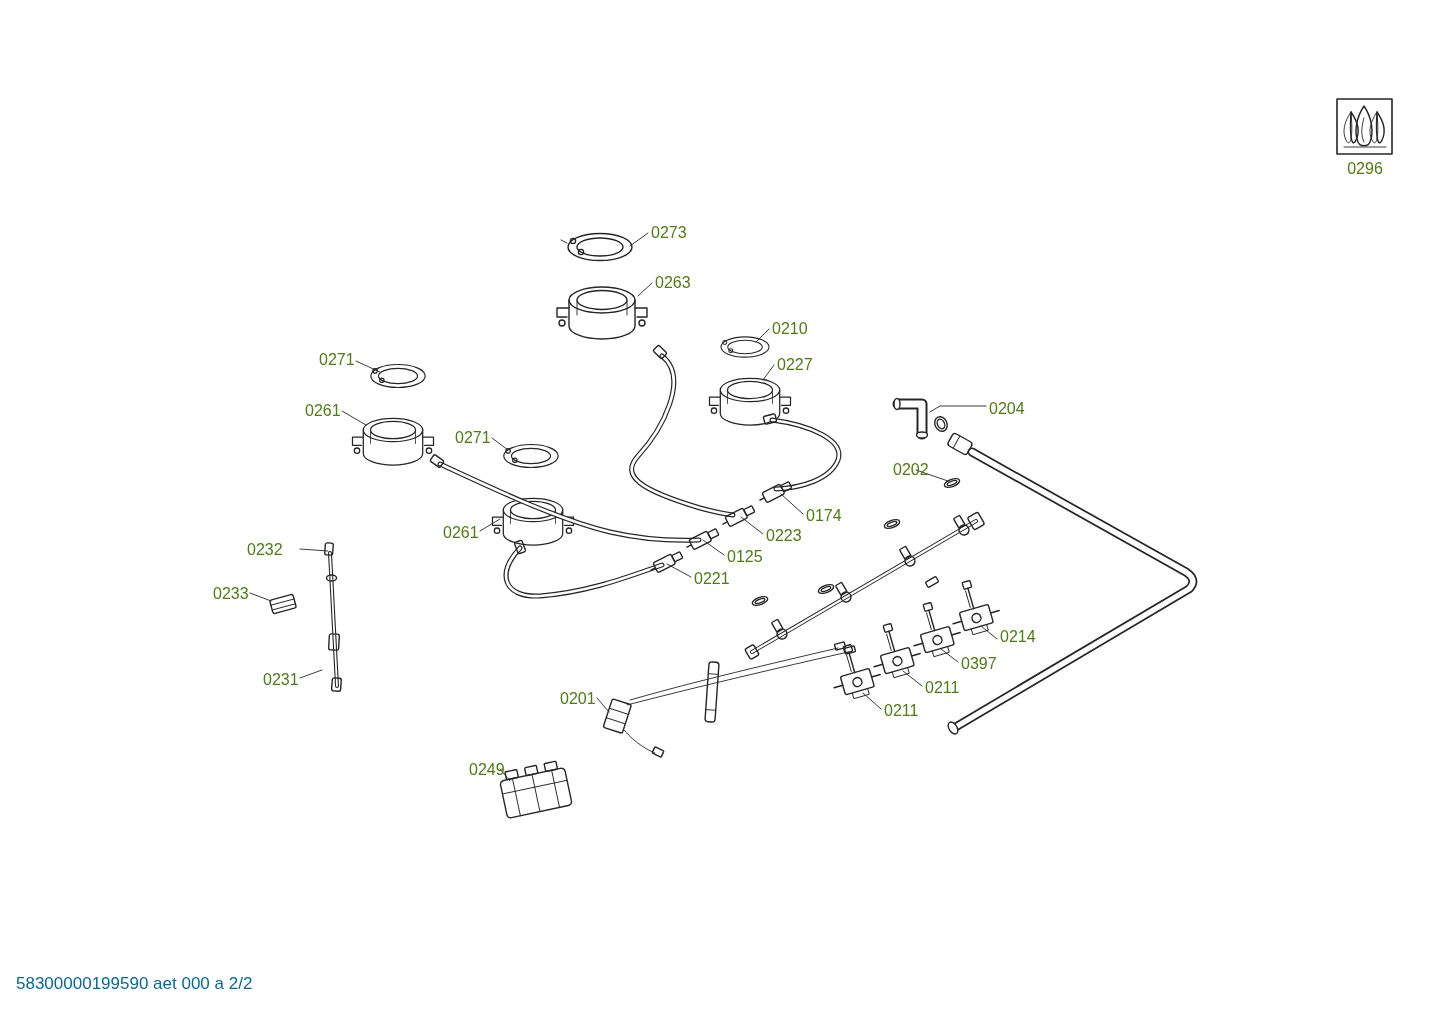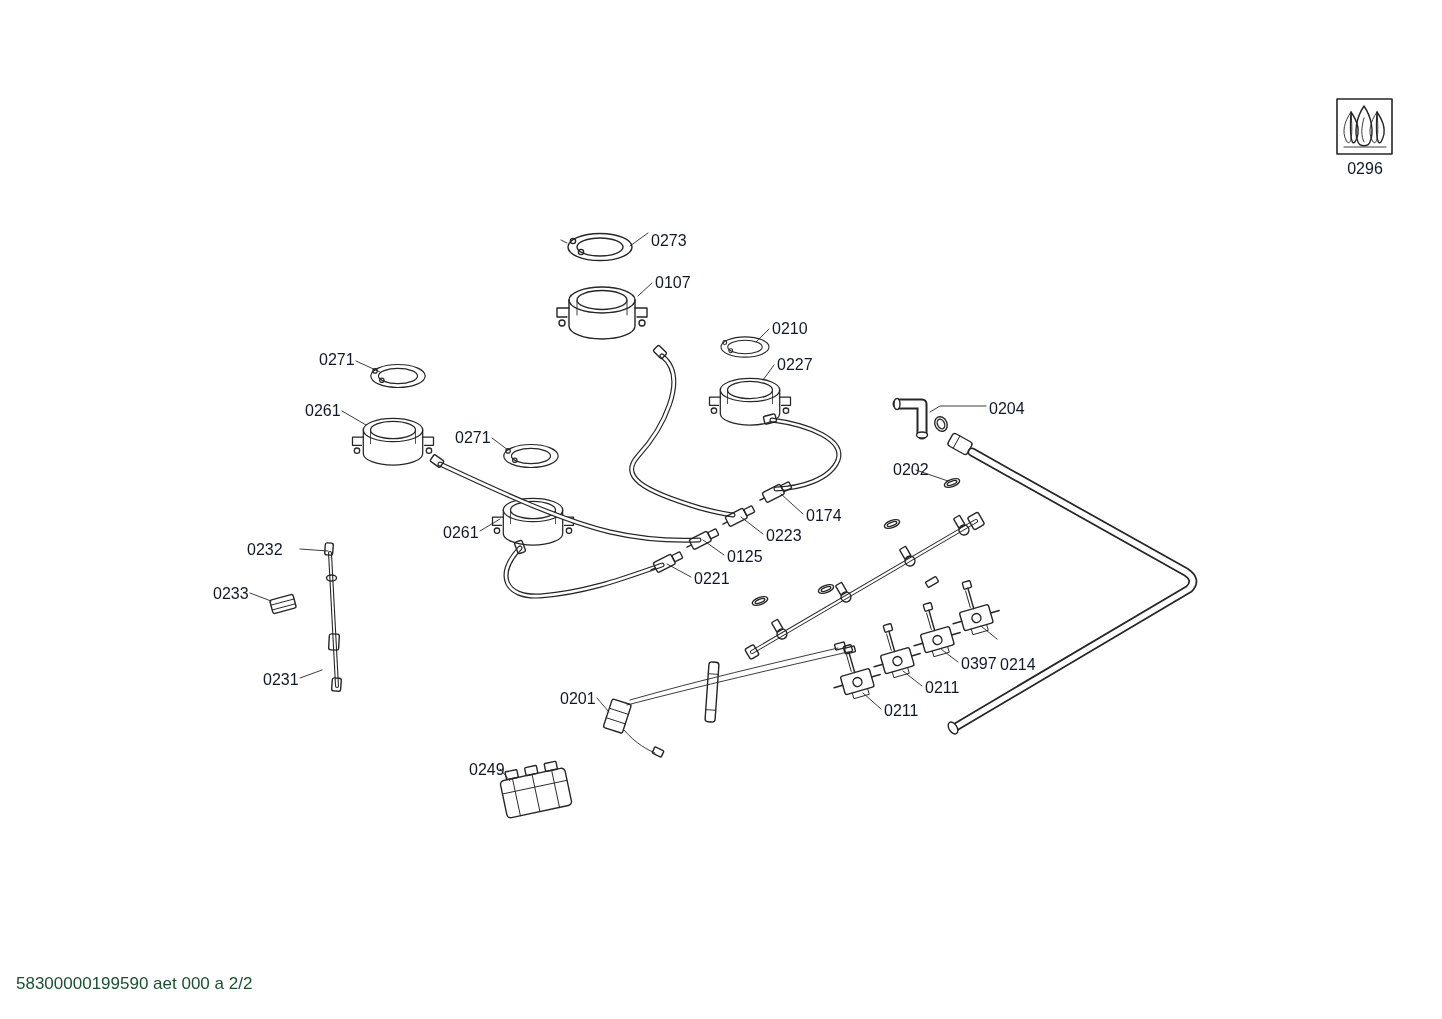--- a/index.html
+++ b/index.html
@@ -2,23 +2,23 @@
 <html><head>
 <meta charset="utf-8">
 <style>
   html,body{margin:0;padding:0;}
   body{
     width:1442px;height:1019px;background:#ffffff;position:relative;overflow:hidden;
     font-family:"Liberation Sans", sans-serif;color:#1a1a1a;
   }
   .canvas{position:absolute;inset:0;}
   svg{position:absolute;left:0;top:0;}
-  .label{position:absolute;font-size:16px;line-height:18px;white-space:nowrap;color:#0f172a;}
+  .label{position:absolute;font-size:16px;line-height:18px;white-space:nowrap;color:#4d7c0f;}
   .legend-label{width:56px;text-align:center;}
-  .footer{position:absolute;left:16px;top:974px;font-size:17px;color:#14532d;}
+  .footer{position:absolute;left:16px;top:974px;font-size:17px;color:#0369a1;}
   
   .art{stroke:#262626;fill:none;stroke-width:1.4;stroke-linecap:round;stroke-linejoin:round;}
   .thin{stroke-width:0.9;}
   .w{stroke:#ffffff;}
   .t5{stroke-width:5;} .t26{stroke-width:2.6;}
   .t4{stroke-width:4;} .t2{stroke-width:2.2;}
   .p9{stroke-width:9;} .p55{stroke-width:5.5;}
   .cap{fill:#ffffff;}
 </style>
 </head>
@@ -299,38 +299,38 @@
       <path d="M1351,112 C1358,122 1360,132 1356,140 C1354,145 1349,147 1351,112"></path>
       <path d="M1364,106 C1356,118 1354,132 1358,142 C1360,147 1368,147 1370,142 C1374,132 1372,118 1364,106 Z"></path>
       <path d="M1364,118 C1361,128 1361,136 1364,142" class="thin"></path>
       <path d="M1377,112 C1370,122 1368,132 1372,140 C1374,145 1380,147 1377,112 Z" class="thin"></path>
       <path d="M1377,112 C1384,122 1386,132 1382,140 C1380,145 1375,147 1377,112"></path>
       <path d="M1344,147 H1386" class="thin"></path>
     </g>
   </g>
 </svg>
 
-<div class="label" style="left:651px;top:232px">0273</div>
-<div class="label" style="left:655px;top:274px">0107</div>
+<div class="label" style="left:651px;top:224px">0273</div>
+<div class="label" style="left:655px;top:274px">0263</div>
 <div class="label" style="left:772px;top:320px">0210</div>
 <div class="label" style="left:777px;top:356px">0227</div>
 <div class="label" style="left:319px;top:351px">0271</div>
 <div class="label" style="left:305px;top:402px">0261</div>
 <div class="label" style="left:455px;top:429px">0271</div>
 <div class="label" style="left:443px;top:524px">0261</div>
 <div class="label" style="left:247px;top:541px">0232</div>
 <div class="label" style="left:213px;top:585px">0233</div>
 <div class="label" style="left:263px;top:671px">0231</div>
 <div class="label" style="left:694px;top:570px">0221</div>
 <div class="label" style="left:727px;top:548px">0125</div>
 <div class="label" style="left:766px;top:527px">0223</div>
 <div class="label" style="left:806px;top:507px">0174</div>
 <div class="label" style="left:893px;top:461px">0202</div>
 <div class="label" style="left:989px;top:400px">0204</div>
-<div class="label" style="left:1000px;top:656px">0214</div>
+<div class="label" style="left:1000px;top:628px">0214</div>
 <div class="label" style="left:961px;top:655px">0397</div>
 <div class="label" style="left:925px;top:679px">0211</div>
 <div class="label" style="left:884px;top:702px">0211</div>
 <div class="label" style="left:560px;top:690px">0201</div>
 <div class="label" style="left:469px;top:761px">0249</div>
 
 <div class="label legend-label" style="left:1337px;top:160px">0296</div>
 
 <div class="footer">58300000199590 aet 000 a 2/2</div>
 

